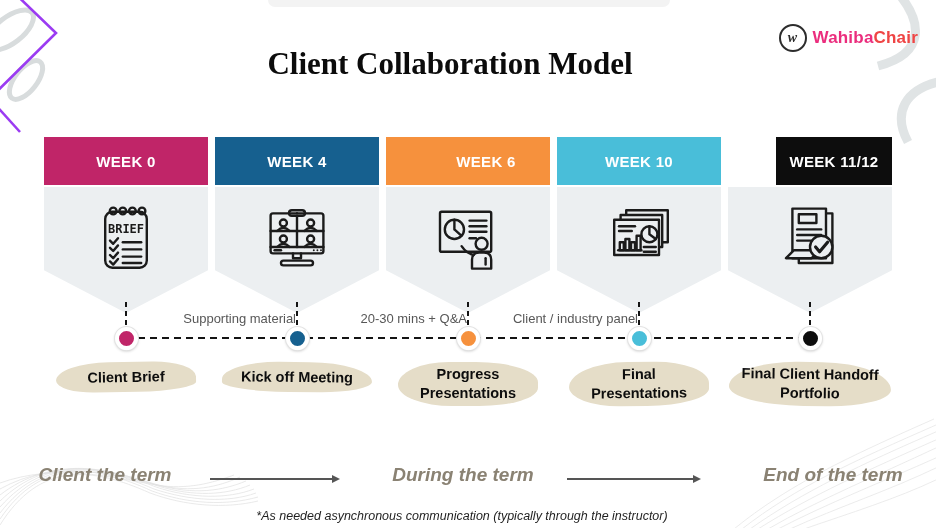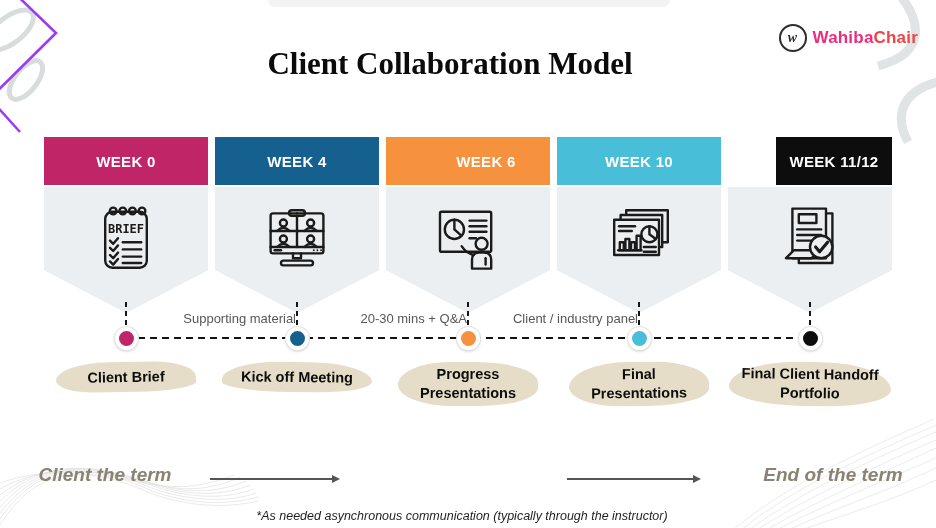--- a/index.html
+++ b/index.html
@@ -242,18 +242,19 @@
   <div class="abs note" style="left:468px">Client / industry panel</div>
 
   <div class="abs blob r1" style="left:56px;width:140px">Client Brief</div>
   <div class="abs blob r2" style="left:222px;width:150px">Kick off Meeting</div>
   <div class="abs blob r3" style="left:398px;width:140px">Progress Presentations</div>
   <div class="abs blob r4" style="left:569px;width:140px">Final Presentations</div>
   <div class="abs blob r5" style="left:729px;width:162px">Final Client Handoff Portfolio</div>
 
   <div class="abs phase" style="left:10px">Client the term</div>
   <div class="abs arrow" style="left:210px;width:128px"></div>
+  <div class="abs phase" style="left:368px">During the term</div>
   <div class="abs arrow" style="left:567px;width:132px"></div>
   <div class="abs phase" style="left:738px">End of the term</div>
 
   <div class="abs footnote">*As needed asynchronous communication (typically through the instructor)</div>
 
 </div>
 
 </body></html>

